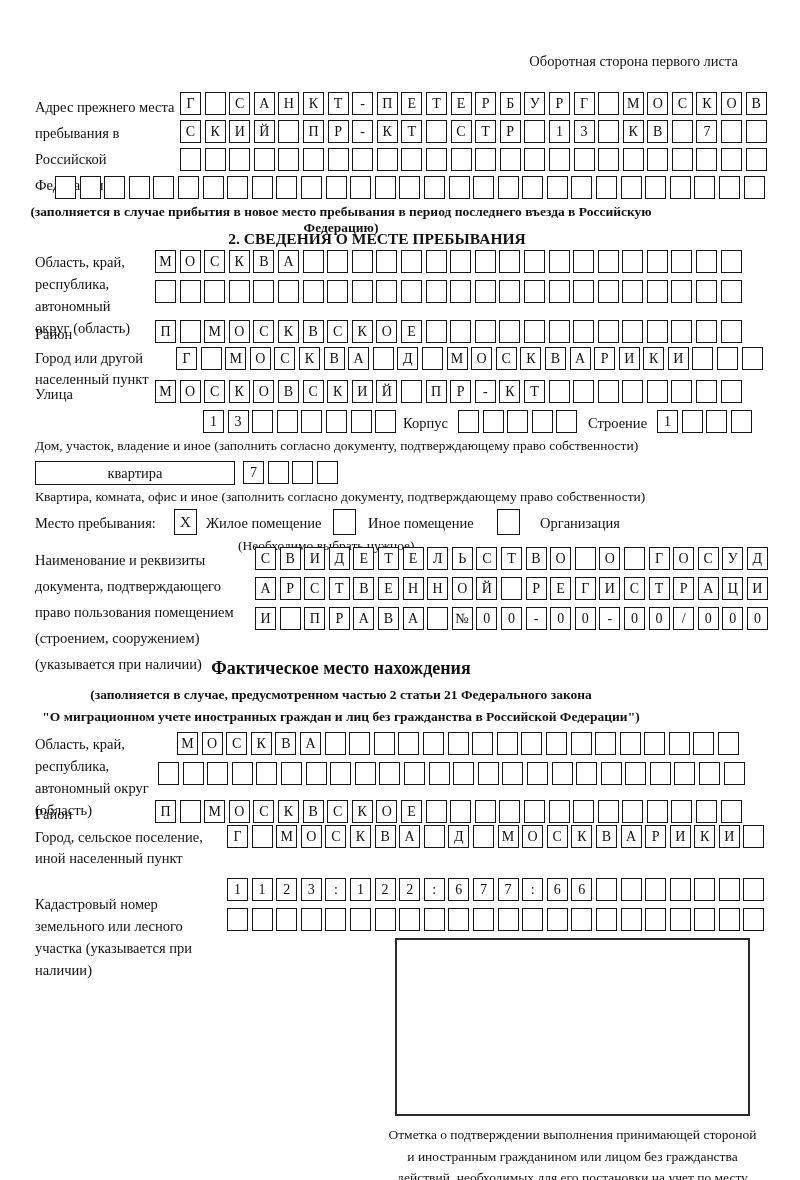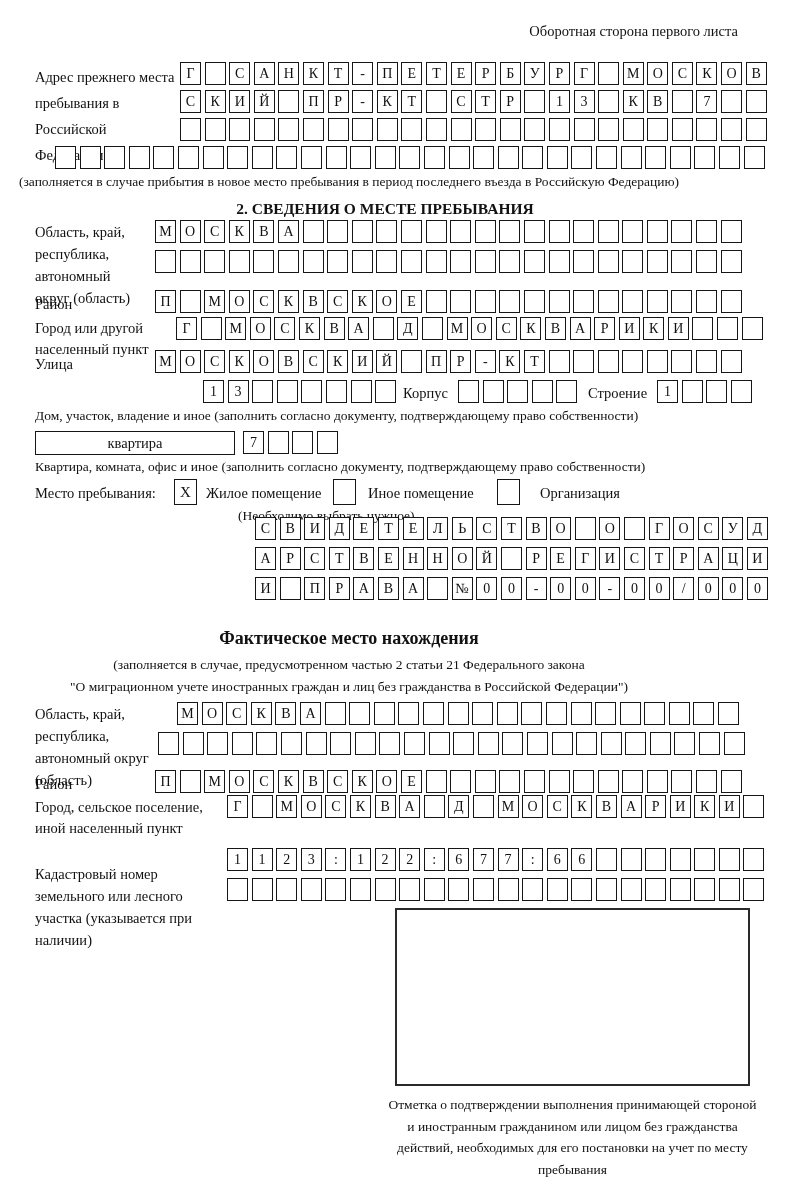--- a/index.html
+++ b/index.html
@@ -4,25 +4,25 @@
 <style>
   html,body{margin:0;padding:0;background:#ffffff;}
   #page{
     position:relative;
     width:800px;height:1180px;
     background:#ffffff;
     font-family:"Liberation Serif","DejaVu Serif",serif;
     color:#111;
     overflow:hidden;
   }
-  .abs{position:absolute;}
+  .abs{position:absolute;margin-top:30px;}
   .lbl{font-size:14.5px;line-height:22px;}
   .small{font-size:13.5px;}
   .title{font-weight:bold;font-size:15.5px;}
-  .center{left:12px;width:674px;text-align:center;}
+  .center{left:4px;width:674px;text-align:center;font-weight:bold;}
   .cells{display:flex;white-space:nowrap;}
   .cell{
     box-sizing:border-box;
     width:21px;height:23px;
     border:1.5px solid #161616;
     margin-right:3.6px;
     display:inline-flex;align-items:center;justify-content:center;
     font-size:14px;line-height:1;
     background:#fff;
   }
@@ -345,20 +345,21 @@
 
   <div class="abs lbl" style="left:35px;top:482px;">Место пребывания:</div>
   <span class="abs checkbox" style="left:174px;top:479px;">X</span>
   <div class="abs lbl" style="left:206px;top:482px;">Жилое помещение</div>
   <span class="abs checkbox" style="left:333px;top:479px;"></span>
   <div class="abs lbl" style="left:368px;top:482px;">Иное помещение</div>
   <span class="abs checkbox" style="left:497px;top:479px;"></span>
   <div class="abs lbl" style="left:540px;top:482px;">Организация</div>
   <div class="abs small" style="left:238px;top:508px;">(Необходимо выбрать нужное)</div>
 
+  <div class="abs lbl" style="left:35px;top:517px;width:212px;line-height:26px;">Наименование и реквизиты документа, подтверждающего право пользования помещением (строением, сооружением) (указывается при наличии)</div>
   <div class="abs cells" style="left:255px;top:517px;">
       <span class="cell">С</span>
       <span class="cell">В</span>
       <span class="cell">И</span>
       <span class="cell">Д</span>
       <span class="cell">Е</span>
       <span class="cell">Т</span>
       <span class="cell">Е</span>
       <span class="cell">Л</span>
       <span class="cell">Ь</span>

